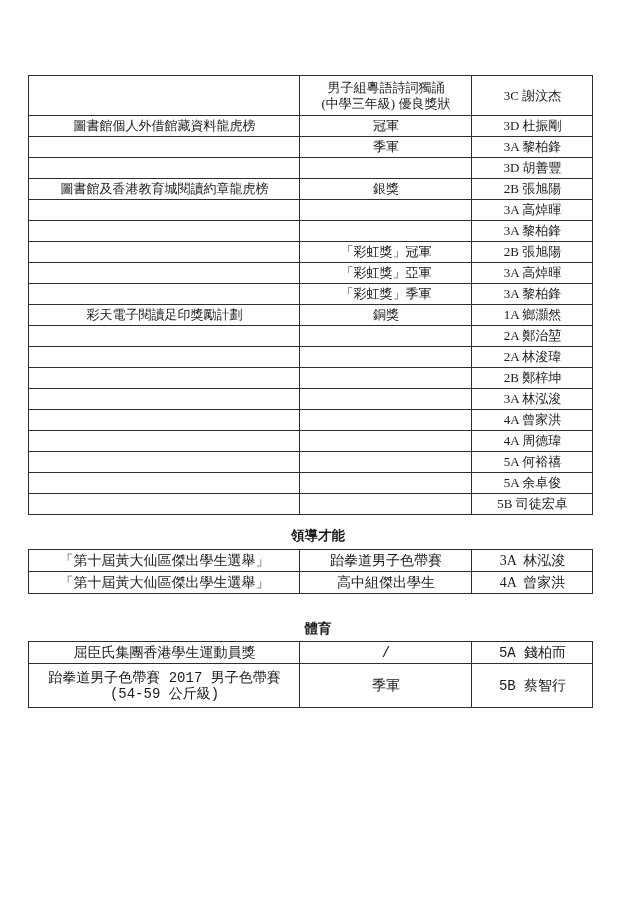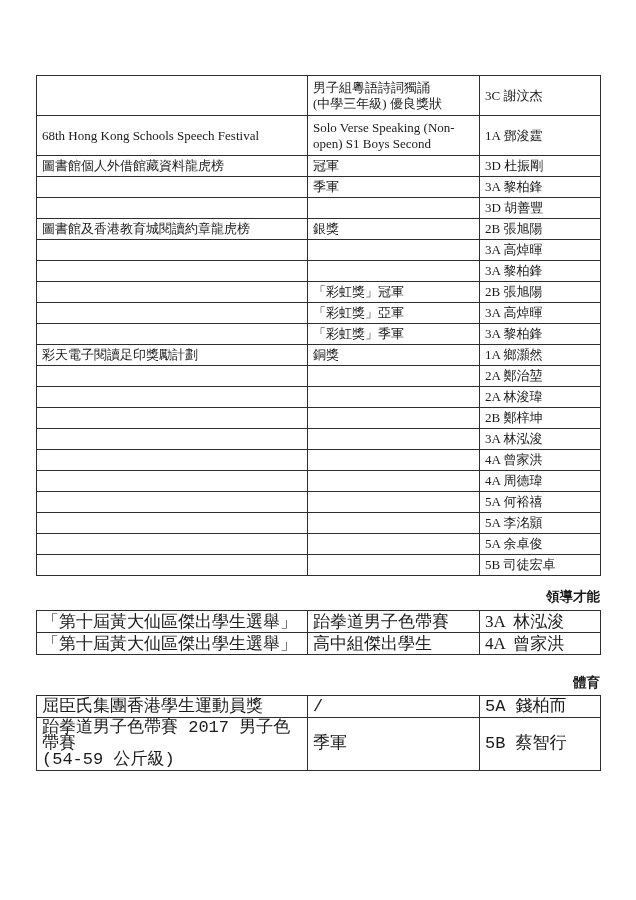--- a/index.html
+++ b/index.html
@@ -3,67 +3,61 @@
 <meta charset="utf-8">
 <style>
   html,body { margin:0; padding:0; background:#e8e8e8; }
   .page {
     width:636px; height:900px; background:#ffffff; margin:0 auto;
     font-family:"Liberation Serif","DejaVu Serif",serif;
     color:#1a1a1a; position:relative; overflow:hidden; box-sizing:border-box;
   }
   table.doc-table {
     border-collapse:collapse; table-layout:fixed;
-    width:564px; margin-left:36px;
+    width:564px; margin-left:28px;text-align:center;
   }
   table.doc-table td {
     border:1px solid #2e2e2e;
     font-size:13px; line-height:16px;
     padding:2px 4px 2px 5px;
     white-space:pre-wrap;
     vertical-align:middle;
     overflow:hidden;
   }
   table.doc-table tr { height:20px; }
   table.doc-table tr.tall { height:40px; }
-  table.sub td { font-size:17px; }
+  table.sub td { font-size:14px; }
   table.sub tr { height:22px; }
   table.sub tr.tall { height:44px; }
   .awards-table { margin-top:75px; }
   .section-heading {
     width:564px; margin:12px 0 0 36px;
-    text-align:right; font-weight:bold; font-size:13.5px; line-height:17px;
+    text-align:center; font-weight:bold; font-size:13.5px; line-height:17px;
   }
   .leadership-table { margin-top:5px; }
-  .sports-heading { margin-top:19px; }
+  .sports-heading { margin-top:26px; }
   .sports-table { margin-top:4px;font-family:Liberation Mono, monospace; }
 </style>
 </head>
 <body>
 
 <div class="page">
 
   <table class="doc-table awards-table">
     <colgroup>
         <col style="width:271px">
         <col style="width:172px">
         <col style="width:121px">
       </colgroup>
     <tbody>
       <tr class="tall">
         <td></td>
         <td>男子組粵語詩詞獨誦
 (中學三年級) 優良獎狀</td>
         <td>3C 謝汶杰</td>
-      </tr>
-      <tr class="tall">
-        <td>68th Hong Kong Schools Speech Festival</td>
-        <td>Solo Verse Speaking (Non-
-open) S1 Boys Second</td>
-        <td>1A 鄧浚霆</td>
       </tr>
       <tr>
         <td>圖書館個人外借館藏資料龍虎榜</td>
         <td>冠軍</td>
         <td>3D 杜振剛</td>
       </tr>
       <tr>
         <td></td>
         <td>季軍</td>
         <td>3A 黎柏鋒</td>
@@ -139,25 +133,20 @@
         <td>4A 周德瑋</td>
       </tr>
       <tr>
         <td></td>
         <td></td>
         <td>5A 何裕禧</td>
       </tr>
       <tr>
         <td></td>
         <td></td>
-        <td>5A 李洺顥</td>
-      </tr>
-      <tr>
-        <td></td>
-        <td></td>
         <td>5A 余卓俊</td>
       </tr>
       <tr>
         <td></td>
         <td></td>
         <td>5B 司徒宏卓</td>
       </tr>
     </tbody>
   </table>
 

